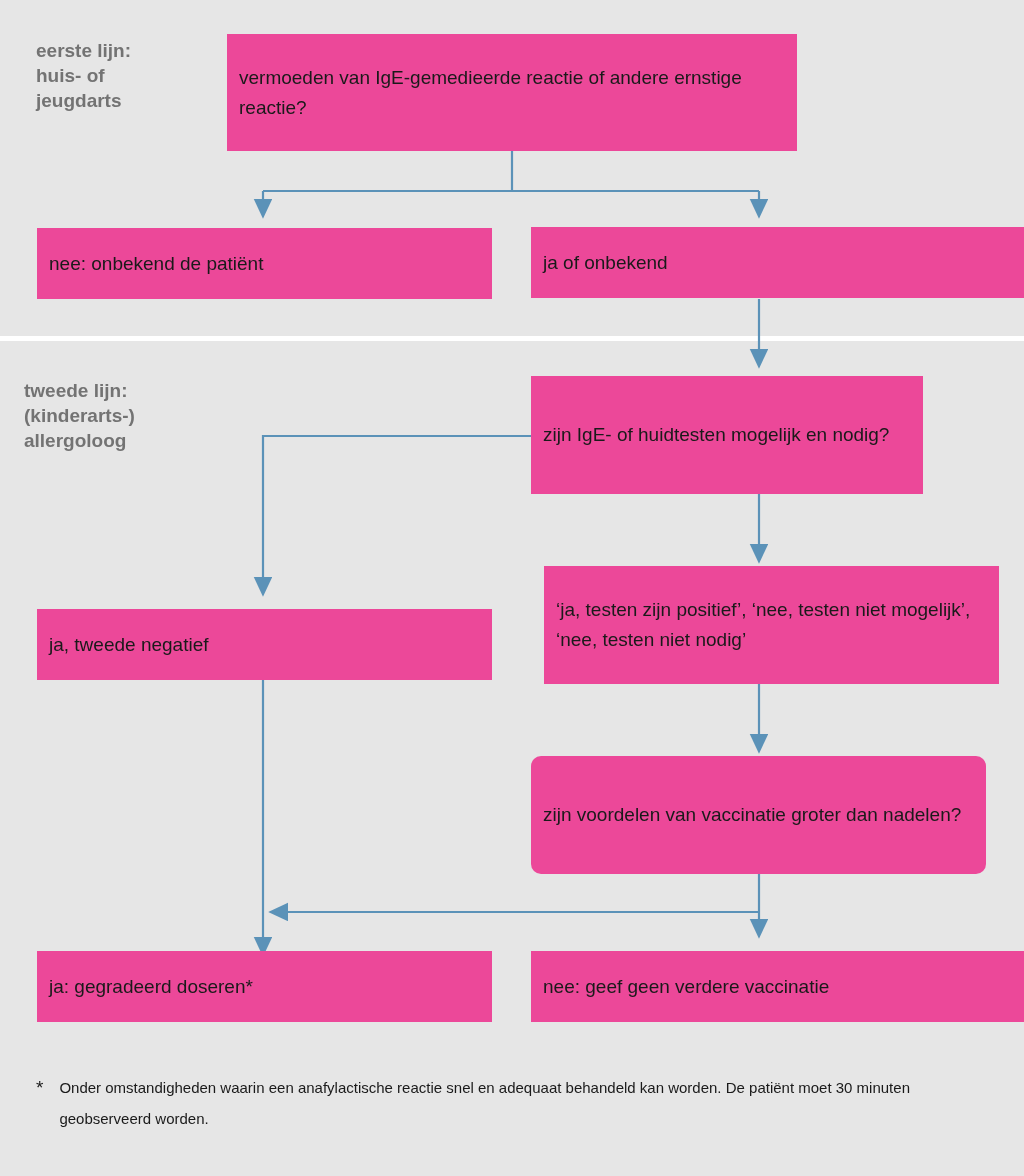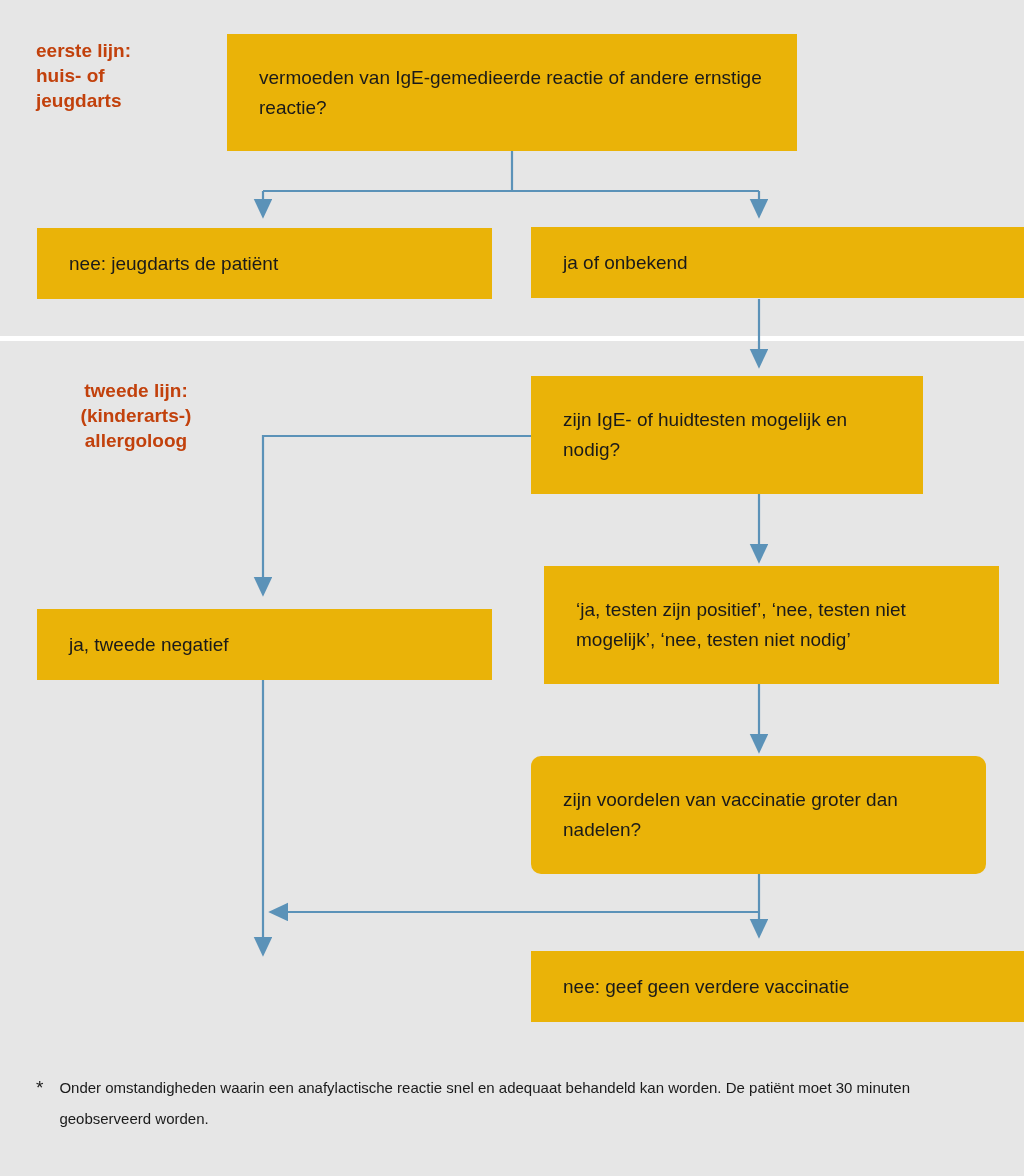--- a/index.html
+++ b/index.html
@@ -20,30 +20,30 @@
     left: 0;
     top: 0;
     width: 1024px;
     height: 1176px;
   }
   .lane-label {
     position: absolute;
     font-weight: bold;
     font-size: 19px;
     line-height: 25px;
-    color: #c2410c;
+    color: #737373;
     white-space: pre-line;
   }
   .node {
     position: absolute;
-    background: #eab308;
+    background: #ec4899;
     box-sizing: border-box;
     display: flex;
     align-items: center;
-    padding: 0 32px;
+    padding: 0 12px;
   }
   .node span {
     font-size: 19px;
     line-height: 30px;
     color: #1a1a1a;
   }
   .divider {
     position: absolute;
     background: #ffffff;
     height: 5px;
@@ -73,21 +73,21 @@
 </style>
 </head>
 <body>
 
 <div id="diagram">
 
   <div class="lane-label" style="left:36px; top:38px; width:180px;">eerste lijn:
 huis- of
 jeugdarts</div>
 
-  <div class="lane-label" style="left:36px; top:378px; width:200px;text-align:center;">tweede lijn:
+  <div class="lane-label" style="left:24px; top:378px; width:200px;">tweede lijn:
 (kinderarts-)
 allergoloog</div>
 
   <div class="divider" style="left:0px; top:336px; width:1024px;"></div>
 
   <svg class="connectors" viewBox="0 0 1024 1176">
     <defs>
       <marker id="arrow" markerWidth="10" markerHeight="10" refX="5" refY="4.2" orient="auto" markerUnits="strokeWidth">
         <path d="M0,0 L9,4.2 L0,8.4 z" fill="#5b92b8"></path>
       </marker>
@@ -114,21 +114,21 @@
       <path d="M759,912 L277,912" marker-end="url(#arrow)"></path>
       <path d="M759,912 L759,930" marker-end="url(#arrow)"></path>
     </g>
   </svg>
 
   <div class="node" style="left:227px; top:34px; width:570px; height:117px;">
     <span>vermoeden van IgE-gemedieerde reactie of andere ernstige reactie?</span>
   </div>
 
   <div class="node" style="left:37px; top:228px; width:455px; height:71px;">
-    <span>nee: jeugdarts de patiënt</span>
+    <span>nee: onbekend de patiënt</span>
   </div>
 
   <div class="node" style="left:531px; top:227px; width:511px; height:71px;">
     <span>ja of onbekend</span>
   </div>
 
   <div class="node" style="left:531px; top:376px; width:392px; height:118px;">
     <span>zijn IgE- of huidtesten mogelijk en nodig?</span>
   </div>
 
@@ -137,20 +137,23 @@
   </div>
 
   <div class="node" style="left:544px; top:566px; width:455px; height:118px;">
     <span>‘ja, testen zijn positief’, ‘nee, testen niet mogelijk’, ‘nee, testen niet nodig’</span>
   </div>
 
   <div class="node" style="left:531px; top:756px; width:455px; height:118px;border-radius:10px;">
     <span>zijn voordelen van vaccinatie groter dan nadelen?</span>
   </div>
 
+  <div class="node" style="left:37px; top:951px; width:455px; height:71px;">
+    <span>ja: gegradeerd doseren*</span>
+  </div>
 
   <div class="node" style="left:531px; top:951px; width:522px; height:71px;">
     <span>nee: geef geen verdere vaccinatie</span>
   </div>
 
   <div class="footnote" style="left:36px; top:1072px; width:960px;">
     <div class="marker">*</div>
     <div class="text">Onder omstandigheden waarin een anafylactische reactie snel en adequaat behandeld kan worden. De patiënt moet 30 minuten geobserveerd worden.</div>
   </div>
 

